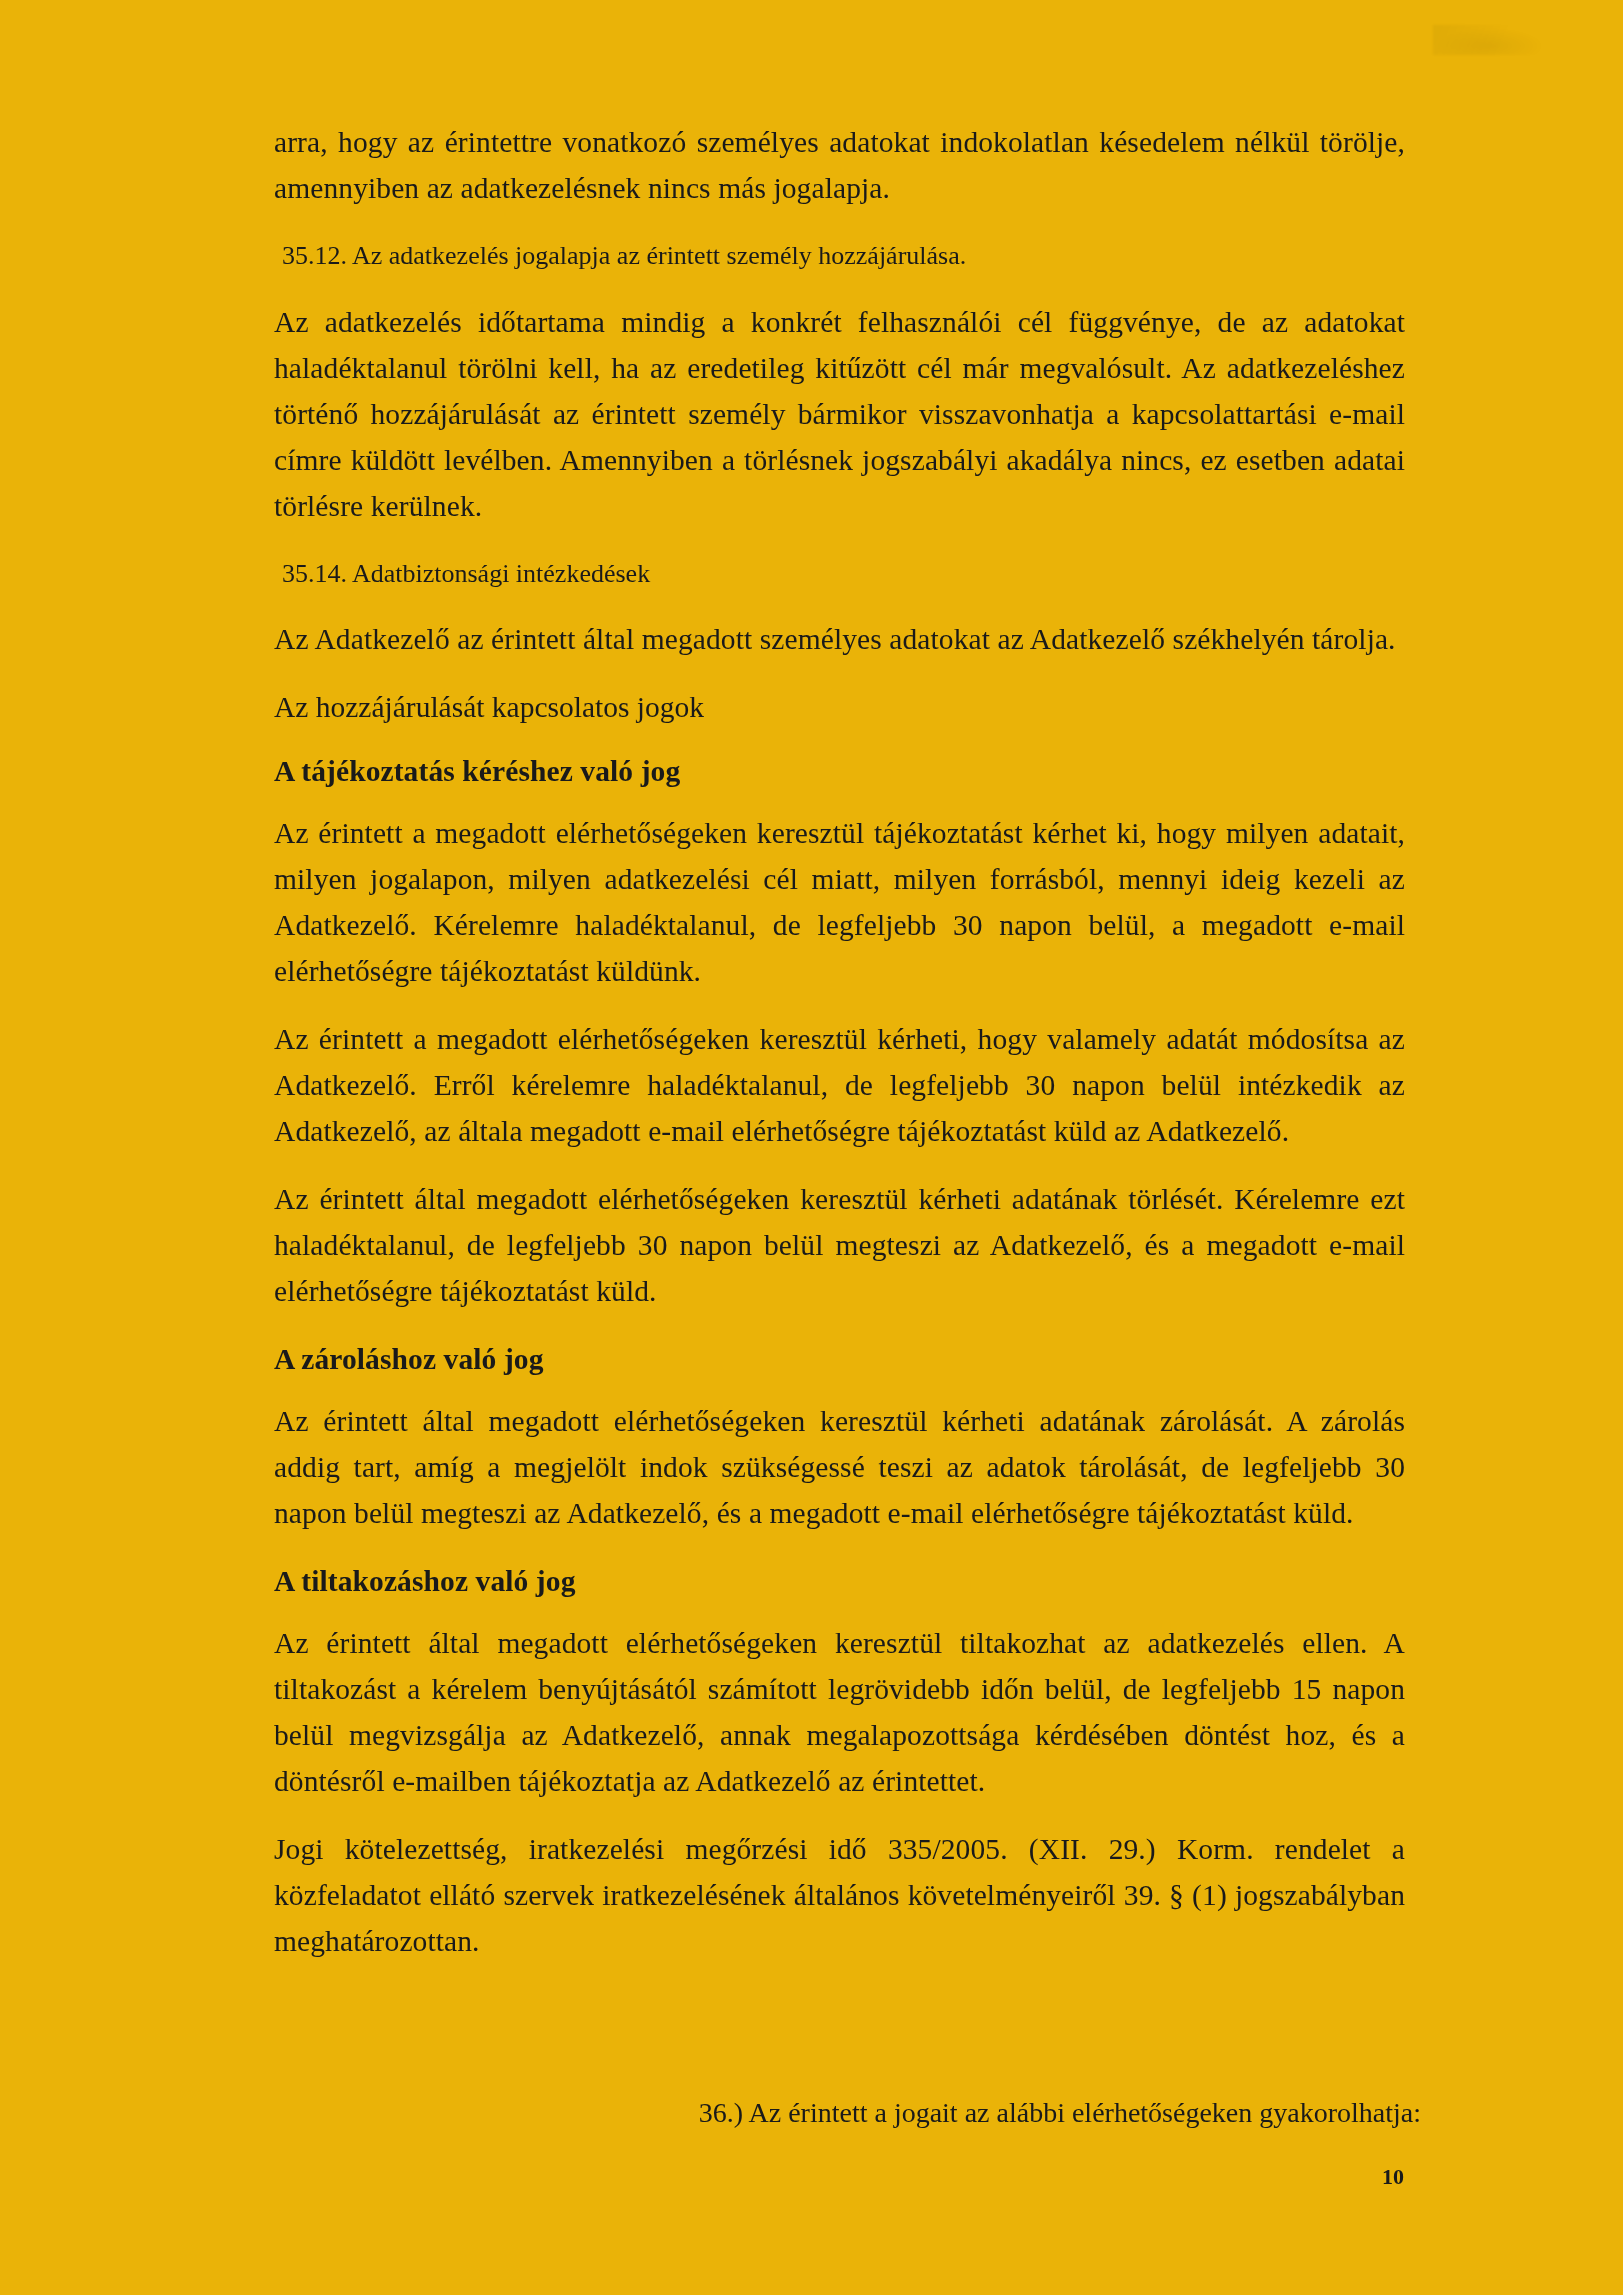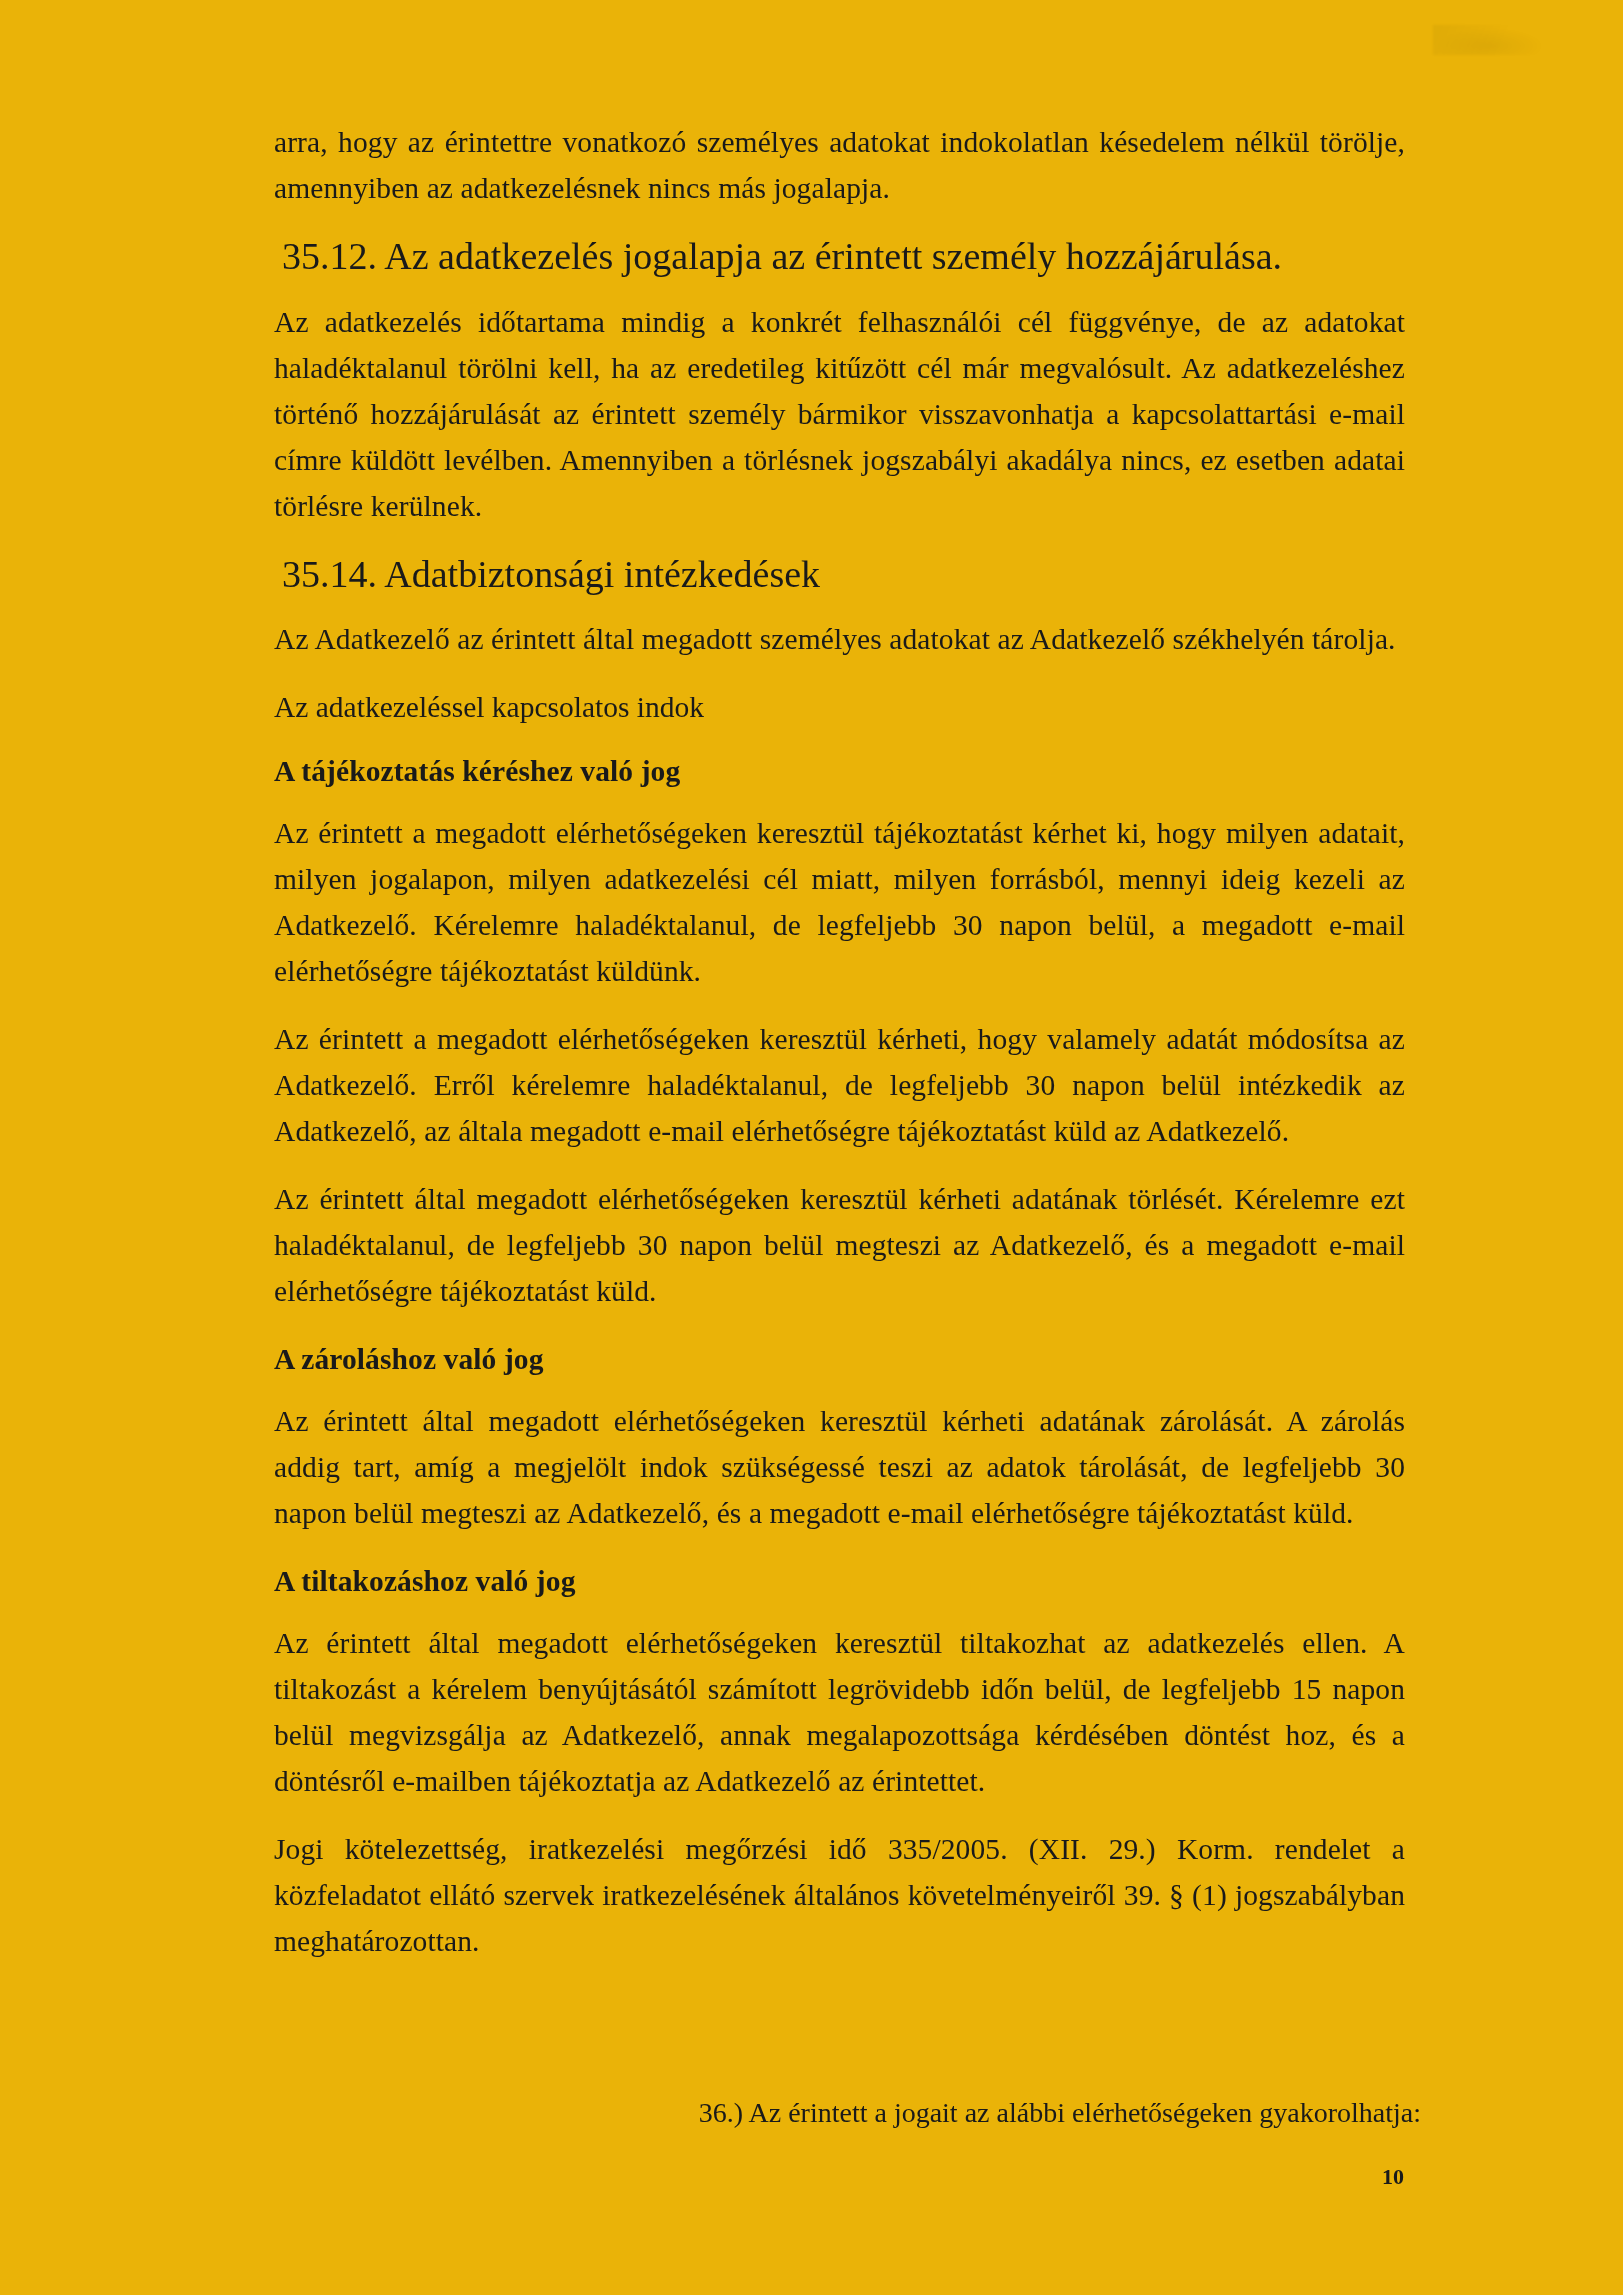--- a/index.html
+++ b/index.html
@@ -54,21 +54,21 @@
     text-justify: inter-word;
     letter-spacing: 0.1px;
     margin-bottom: 17px;
   }
 
   .flow {
     margin-bottom: 22px;
   }
 
   .numbered {
-    font-size: 38px;
+    font-size: 26px;
     line-height: 46px;
     text-align: left;
     margin-bottom: 19.6px;
     padding-left: 7.9px;
   }
 
   .heading {
     font-size: 29.5px;
     line-height: 46px;
     font-weight: bold;
@@ -123,21 +123,21 @@
 
     <p class="numbered">35.12. Az adatkezelés jogalapja az érintett személy hozzájárulása.</p>
 
 
     <p class="body-text flow">Az adatkezelés időtartama mindig a konkrét felhasználói cél függvénye, de az adatokat haladéktalanul törölni kell, ha az eredetileg kitűzött cél már megvalósult. Az adatkezeléshez történő hozzájárulását az érintett személy bármikor visszavonhatja a kapcsolattartási e-mail címre küldött levélben. Amennyiben a törlésnek jogszabályi akadálya nincs, ez esetben adatai törlésre kerülnek.</p>
 
     <p class="numbered">35.14. Adatbiztonsági intézkedések</p>
 
     <p class="body-text flow">Az Adatkezelő az érintett által megadott személyes adatokat az Adatkezelő székhelyén tárolja.</p>
 
-    <p class="plain-line">Az adatkezeléssel kapcsolatos indok</p>
+    <p class="plain-line">Az hozzájárulását kapcsolatos jogok</p>
 
     <h3 class="heading">A tájékoztatás kéréshez való jog</h3>
 
     <p class="body-text flow">Az érintett a megadott elérhetőségeken keresztül tájékoztatást kérhet ki, hogy milyen adatait, milyen jogalapon, milyen adatkezelési cél miatt, milyen forrásból, mennyi ideig kezeli az Adatkezelő. Kérelemre haladéktalanul, de legfeljebb 30 napon belül, a megadott e-mail elérhetőségre tájékoztatást küldünk.</p>
 
 
     <p class="body-text flow">Az érintett a megadott elérhetőségeken keresztül kérheti, hogy valamely adatát módosítsa az Adatkezelő. Erről kérelemre haladéktalanul, de legfeljebb 30 napon belül intézkedik az Adatkezelő, az általa megadott e-mail elérhetőségre tájékoztatást küld az Adatkezelő.</p>
 
 
     <p class="body-text flow">Az érintett által megadott elérhetőségeken keresztül kérheti adatának törlését. Kérelemre ezt haladéktalanul, de legfeljebb 30 napon belül megteszi az Adatkezelő, és a megadott e-mail elérhetőségre tájékoztatást küld.</p>

